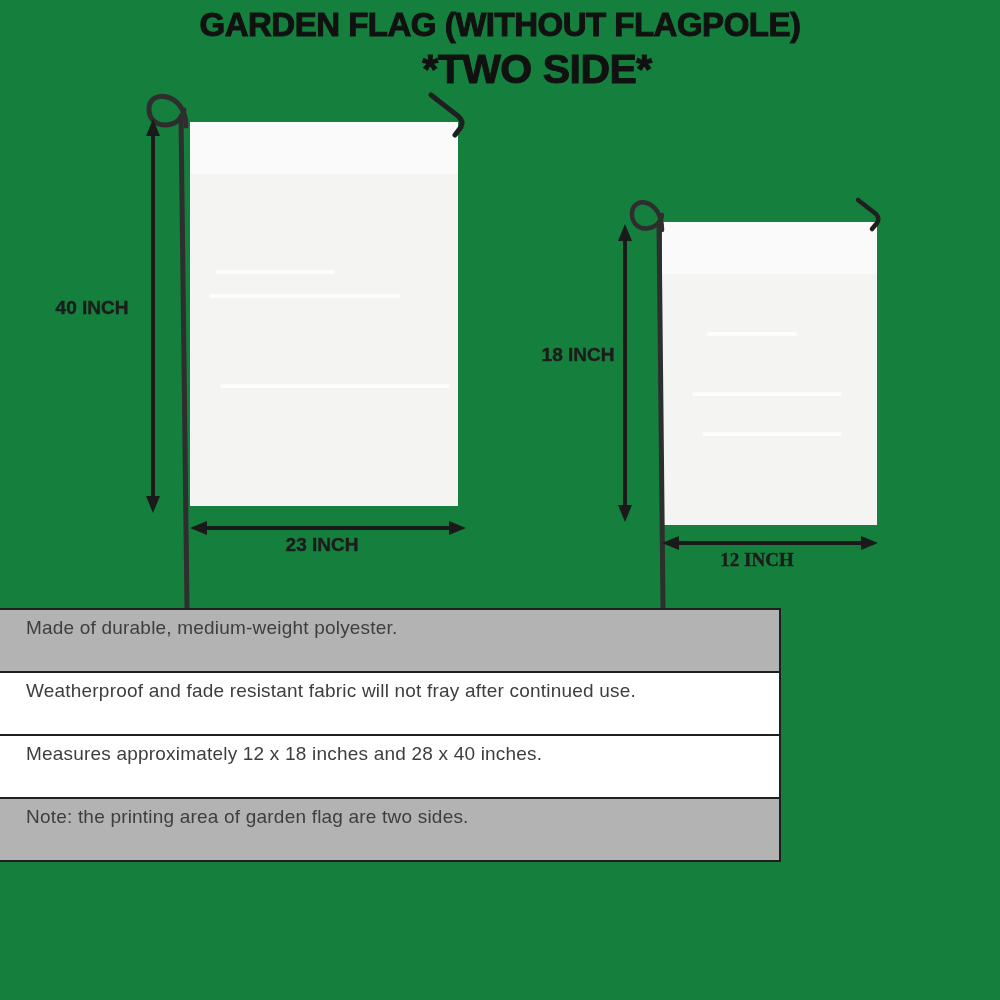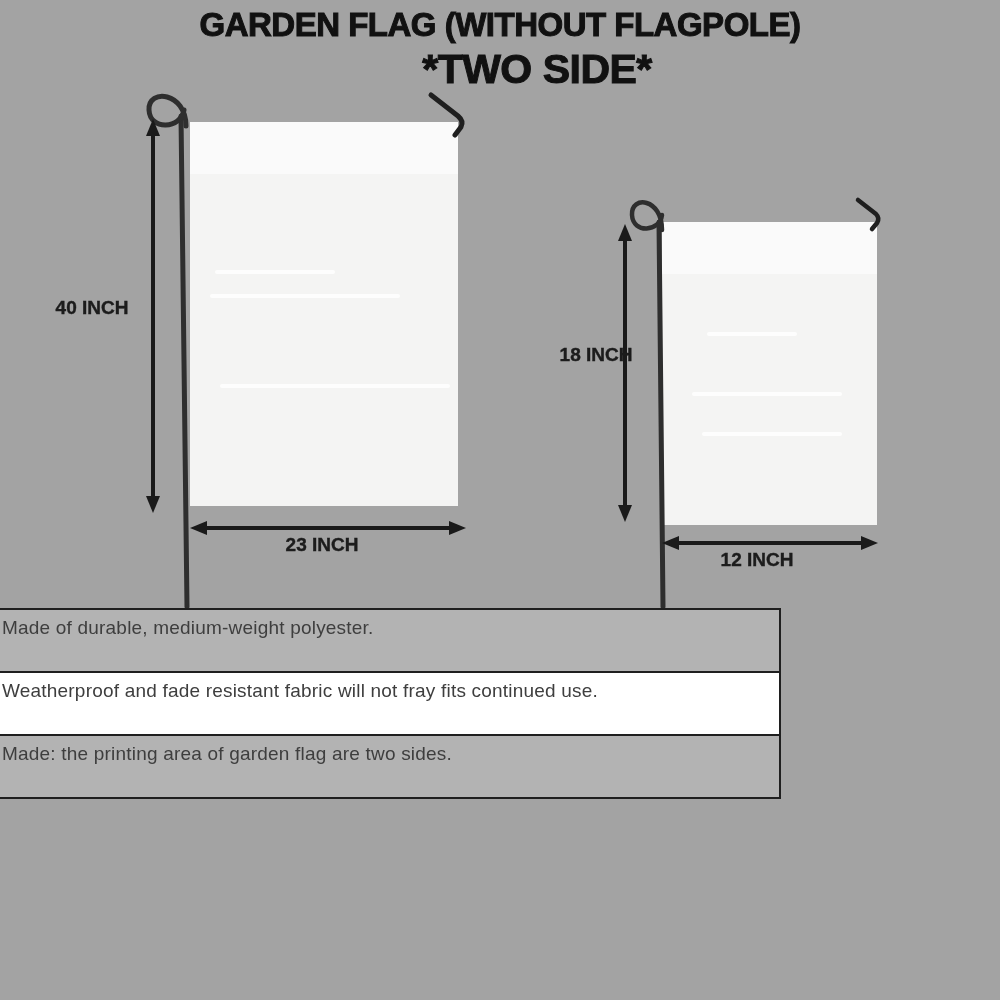--- a/index.html
+++ b/index.html
@@ -1,17 +1,17 @@
 <!DOCTYPE html>
 <html><head>
 <meta charset="utf-8">
 <style>
   html,body{margin:0;padding:0;background:#ffffff;}
   .canvas{
-    position:relative;width:1000px;height:1000px;background:#a3a3a3;
+    position:relative;width:1000px;height:1000px;background:#15803d;
     font-family:"Liberation Sans", sans-serif;overflow:hidden;
   }
   
   .title-line1{
     position:absolute;left:0;top:6px;width:1000px;text-align:center;
     font-size:33px;font-weight:bold;color:#111111;letter-spacing:-0.5px;
     -webkit-text-stroke:1px #111111;
   }
   .title-line2{
     position:absolute;left:0;top:46px;width:1000px;text-align:center;
@@ -32,30 +32,30 @@
   .flag-small .fold.f3{left:40px;top:210px;width:140px;}
   
   .overlay{position:absolute;left:0;top:0;width:1000px;height:1000px;z-index:2;pointer-events:none;}
   
   .dim-label{
     position:absolute;z-index:3;font-size:19px;font-weight:bold;color:#1c1c1c;
     text-align:center;letter-spacing:0;-webkit-text-stroke:0.4px #1c1c1c;
   }
   .lbl-40{left:32px;top:297px;width:120px;}
   .lbl-28{left:252px;top:534px;width:140px;}
-  .lbl-18{left:536px;top:344px;width:120px;text-align:center;}
-  .lbl-12{left:697px;top:549px;width:120px;}
+  .lbl-18{left:518px;top:344px;width:120px;text-align:center;}
+  .lbl-12{left:697px;top:549px;width:120px;font-family:Liberation Serif, serif;}
   
   .features{
     position:absolute;left:-2px;top:608px;width:779px;z-index:4;
     border:2px solid #1f1f1f;
   }
   .feature-row{
     height:54px;border-bottom:2px solid #1f1f1f;
-    padding:7px 0 0 2px;box-sizing:content-box;
+    padding:7px 0 0 26px;box-sizing:content-box;
     font-size:19px;color:#3e3e3e;letter-spacing:0.2px;
   }
   .feature-row:last-child{border-bottom:none;}
   .row-gray{background:#b3b3b3;}
   .row-white{background:#ffffff;}
 </style>
 </head>
 <body>
 
 <div class="canvas">
@@ -116,17 +116,18 @@
     </g>
   </svg>
 
   <div class="dim-label lbl-40">40 INCH</div>
   <div class="dim-label lbl-28">23 INCH</div>
   <div class="dim-label lbl-18">18 INCH</div>
   <div class="dim-label lbl-12">12 INCH</div>
 
   <div class="features">
     <div class="feature-row row-gray">Made of durable, medium-weight polyester.</div>
-    <div class="feature-row row-white">Weatherproof and fade resistant fabric will not fray fits continued use.</div>
-    <div class="feature-row row-gray">Made: the printing area of garden flag are two sides.</div>
+    <div class="feature-row row-white">Weatherproof and fade resistant fabric will not fray after continued use.</div>
+    <div class="feature-row row-white">Measures approximately 12 x 18 inches and 28 x 40 inches.</div>
+    <div class="feature-row row-gray">Note: the printing area of garden flag are two sides.</div>
   </div>
 
 </div>
 
 </body></html>

